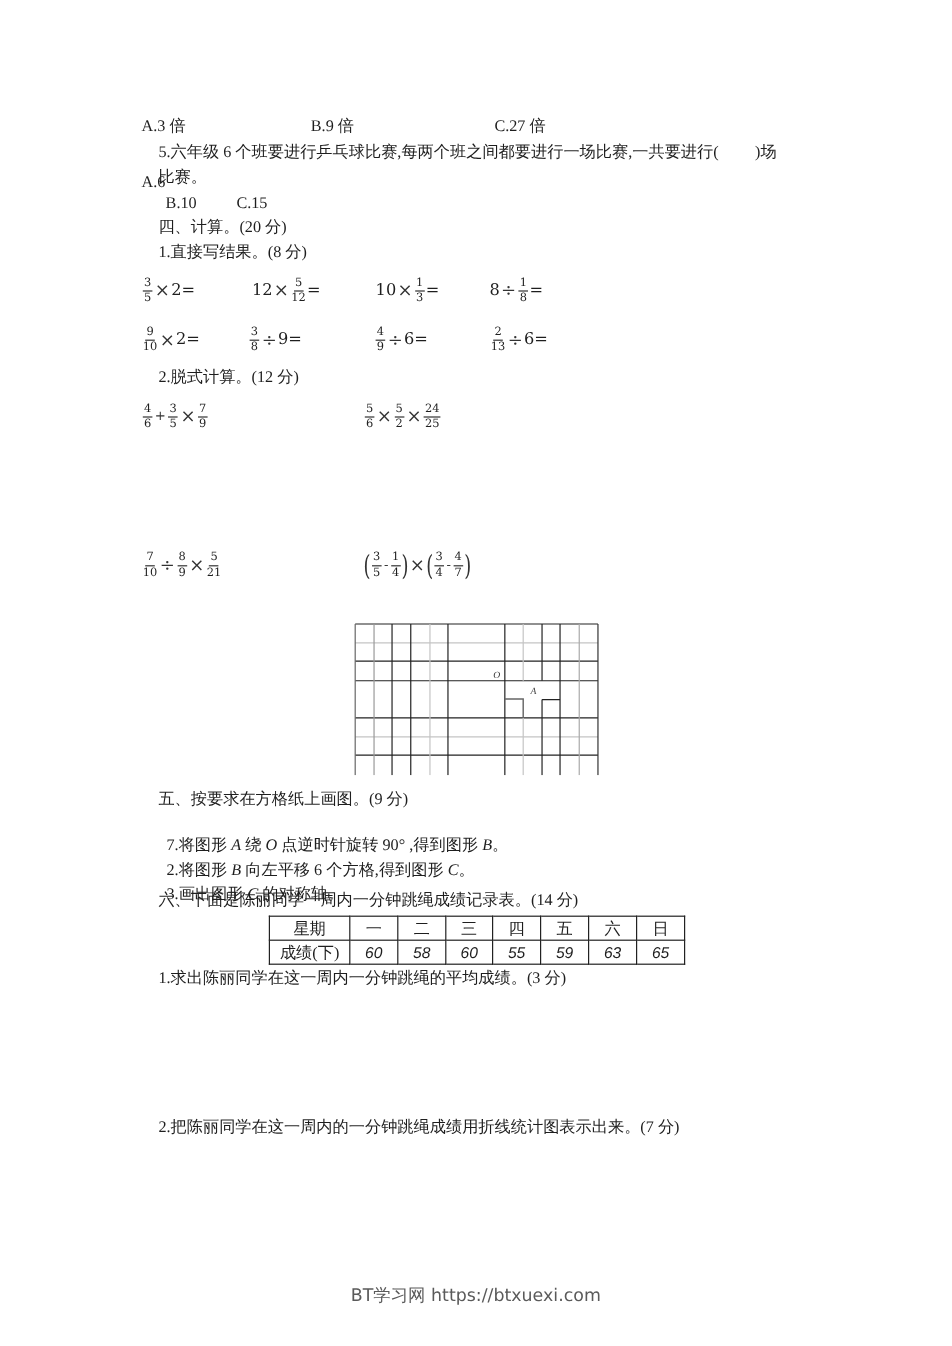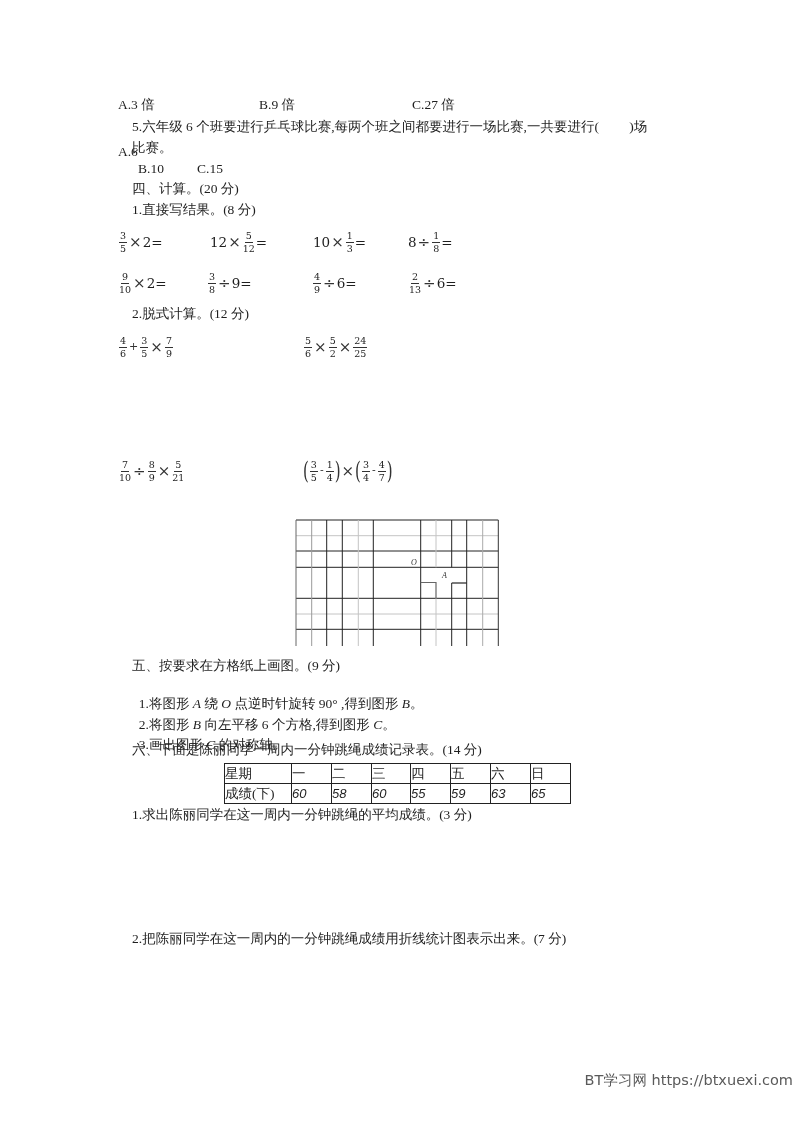--- a/index.html
+++ b/index.html
@@ -32,26 +32,26 @@
     .txt { font-size: 13.5px; line-height: 16px; }
 
     .grid-svg { position: absolute; left: 295px; top: 519px; }
 
     table.score {
       position: absolute; left: 224px; top: 763px;
       border-collapse: collapse; table-layout: fixed;
     }
     table.score td {
       border: 1px solid #222; height: 19px; padding: 0;
-      font-size: 13.5px; line-height: 19px; white-space: nowrap;
+      text-align: center; font-size: 13.5px; line-height: 19px; white-space: nowrap;
     }
     table.score td.num { font-family: "Liberation Sans", "DejaVu Sans", sans-serif; font-size: 13px; font-style: italic; }
 
     .footer {
-      position: absolute; left: 0; width: 793px; top: 1071px; text-align: right;
+      position: absolute; left: 0; width: 793px; top: 1071px; text-align: center;
       font-family: "DejaVu Sans", "Liberation Sans", sans-serif;
       font-size: 14.5px; line-height: 18px; color: #5a5a5a;
     }
   </style>
 </head>
 <body>
 
 <span class="opt" style="left:118px;top:97px">A.3 倍</span>
 <span class="opt" style="left:259px;top:97px">B.9 倍</span>
 <span class="opt" style="left:412px;top:97px">C.27 倍</span>
@@ -240,21 +240,21 @@
   <g fill="none">
     <polyline points="420.7,582.5 436,582.5 436,598.3" stroke="#666" stroke-width="1.2"></polyline>
     <line x1="451.7" y1="583" x2="466.7" y2="583" stroke="#222" stroke-width="1.2"></line>
   </g>
   <text x="411" y="565" font-size="8" font-style="italic" fill="#333" font-family="Liberation Serif, serif">O</text>
   <text x="442" y="578" font-size="8" font-style="italic" fill="#333" font-family="Liberation Serif, serif">A</text>
 </svg>
 
 <div class="line" style="top:658px">五、按要求在方格纸上画图。(9 分)</div>
 <div class="line" style="top:680px">
-  <span>1.将图形 </span><span class="it">A</span><span> 绕 </span><span class="it">O</span><span> 点逆时针旋转 90° ,得到图形 </span><span class="it">B</span><span>。</span>
+  <span>7.将图形 </span><span class="it">A</span><span> 绕 </span><span class="it">O</span><span> 点逆时针旋转 90° ,得到图形 </span><span class="it">B</span><span>。</span>
 </div>
 <div class="line" style="top:701px">
   <span>2.将图形 </span><span class="it">B</span><span> 向左平移 6 个方格,得到图形 </span><span class="it">C</span><span>。</span>
 </div>
 <div class="line" style="top:721px">
   <span>3.画出图形 </span><span class="it">C</span><span> 的对称轴。</span>
 </div>
 
 <div class="line" style="top:742px">六、下面是陈丽同学一周内一分钟跳绳成绩记录表。(14 分)</div>
 

